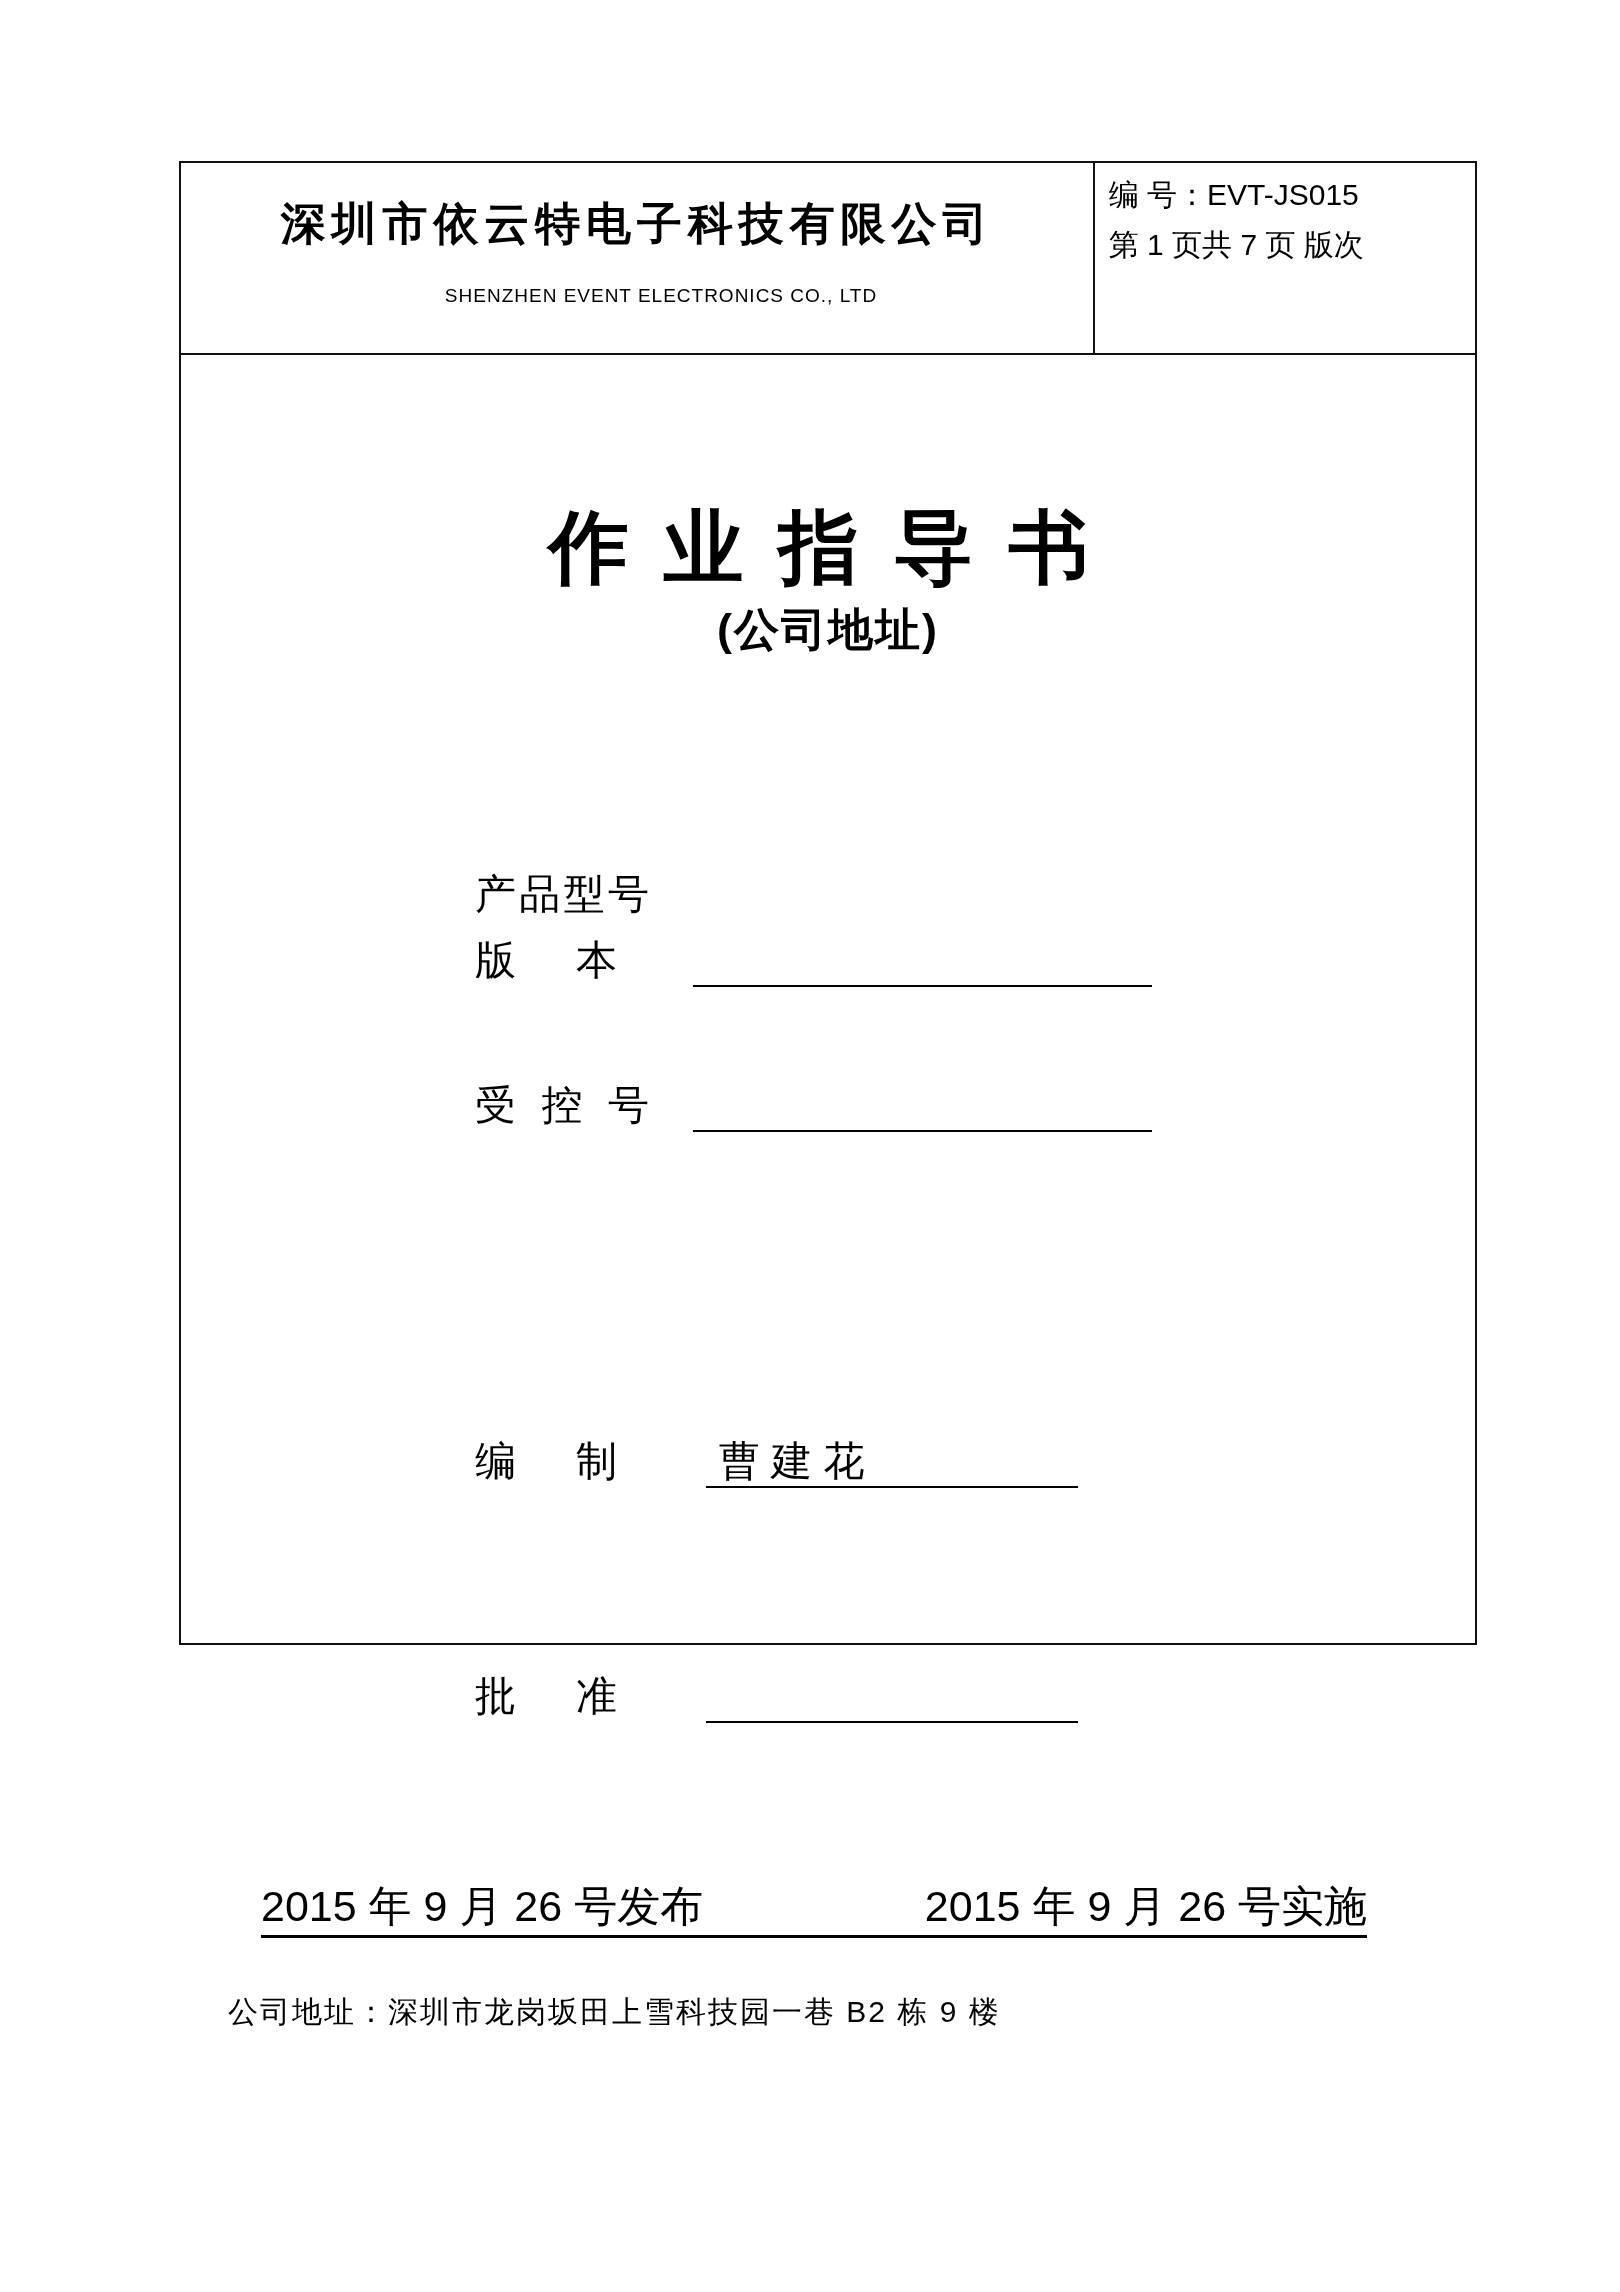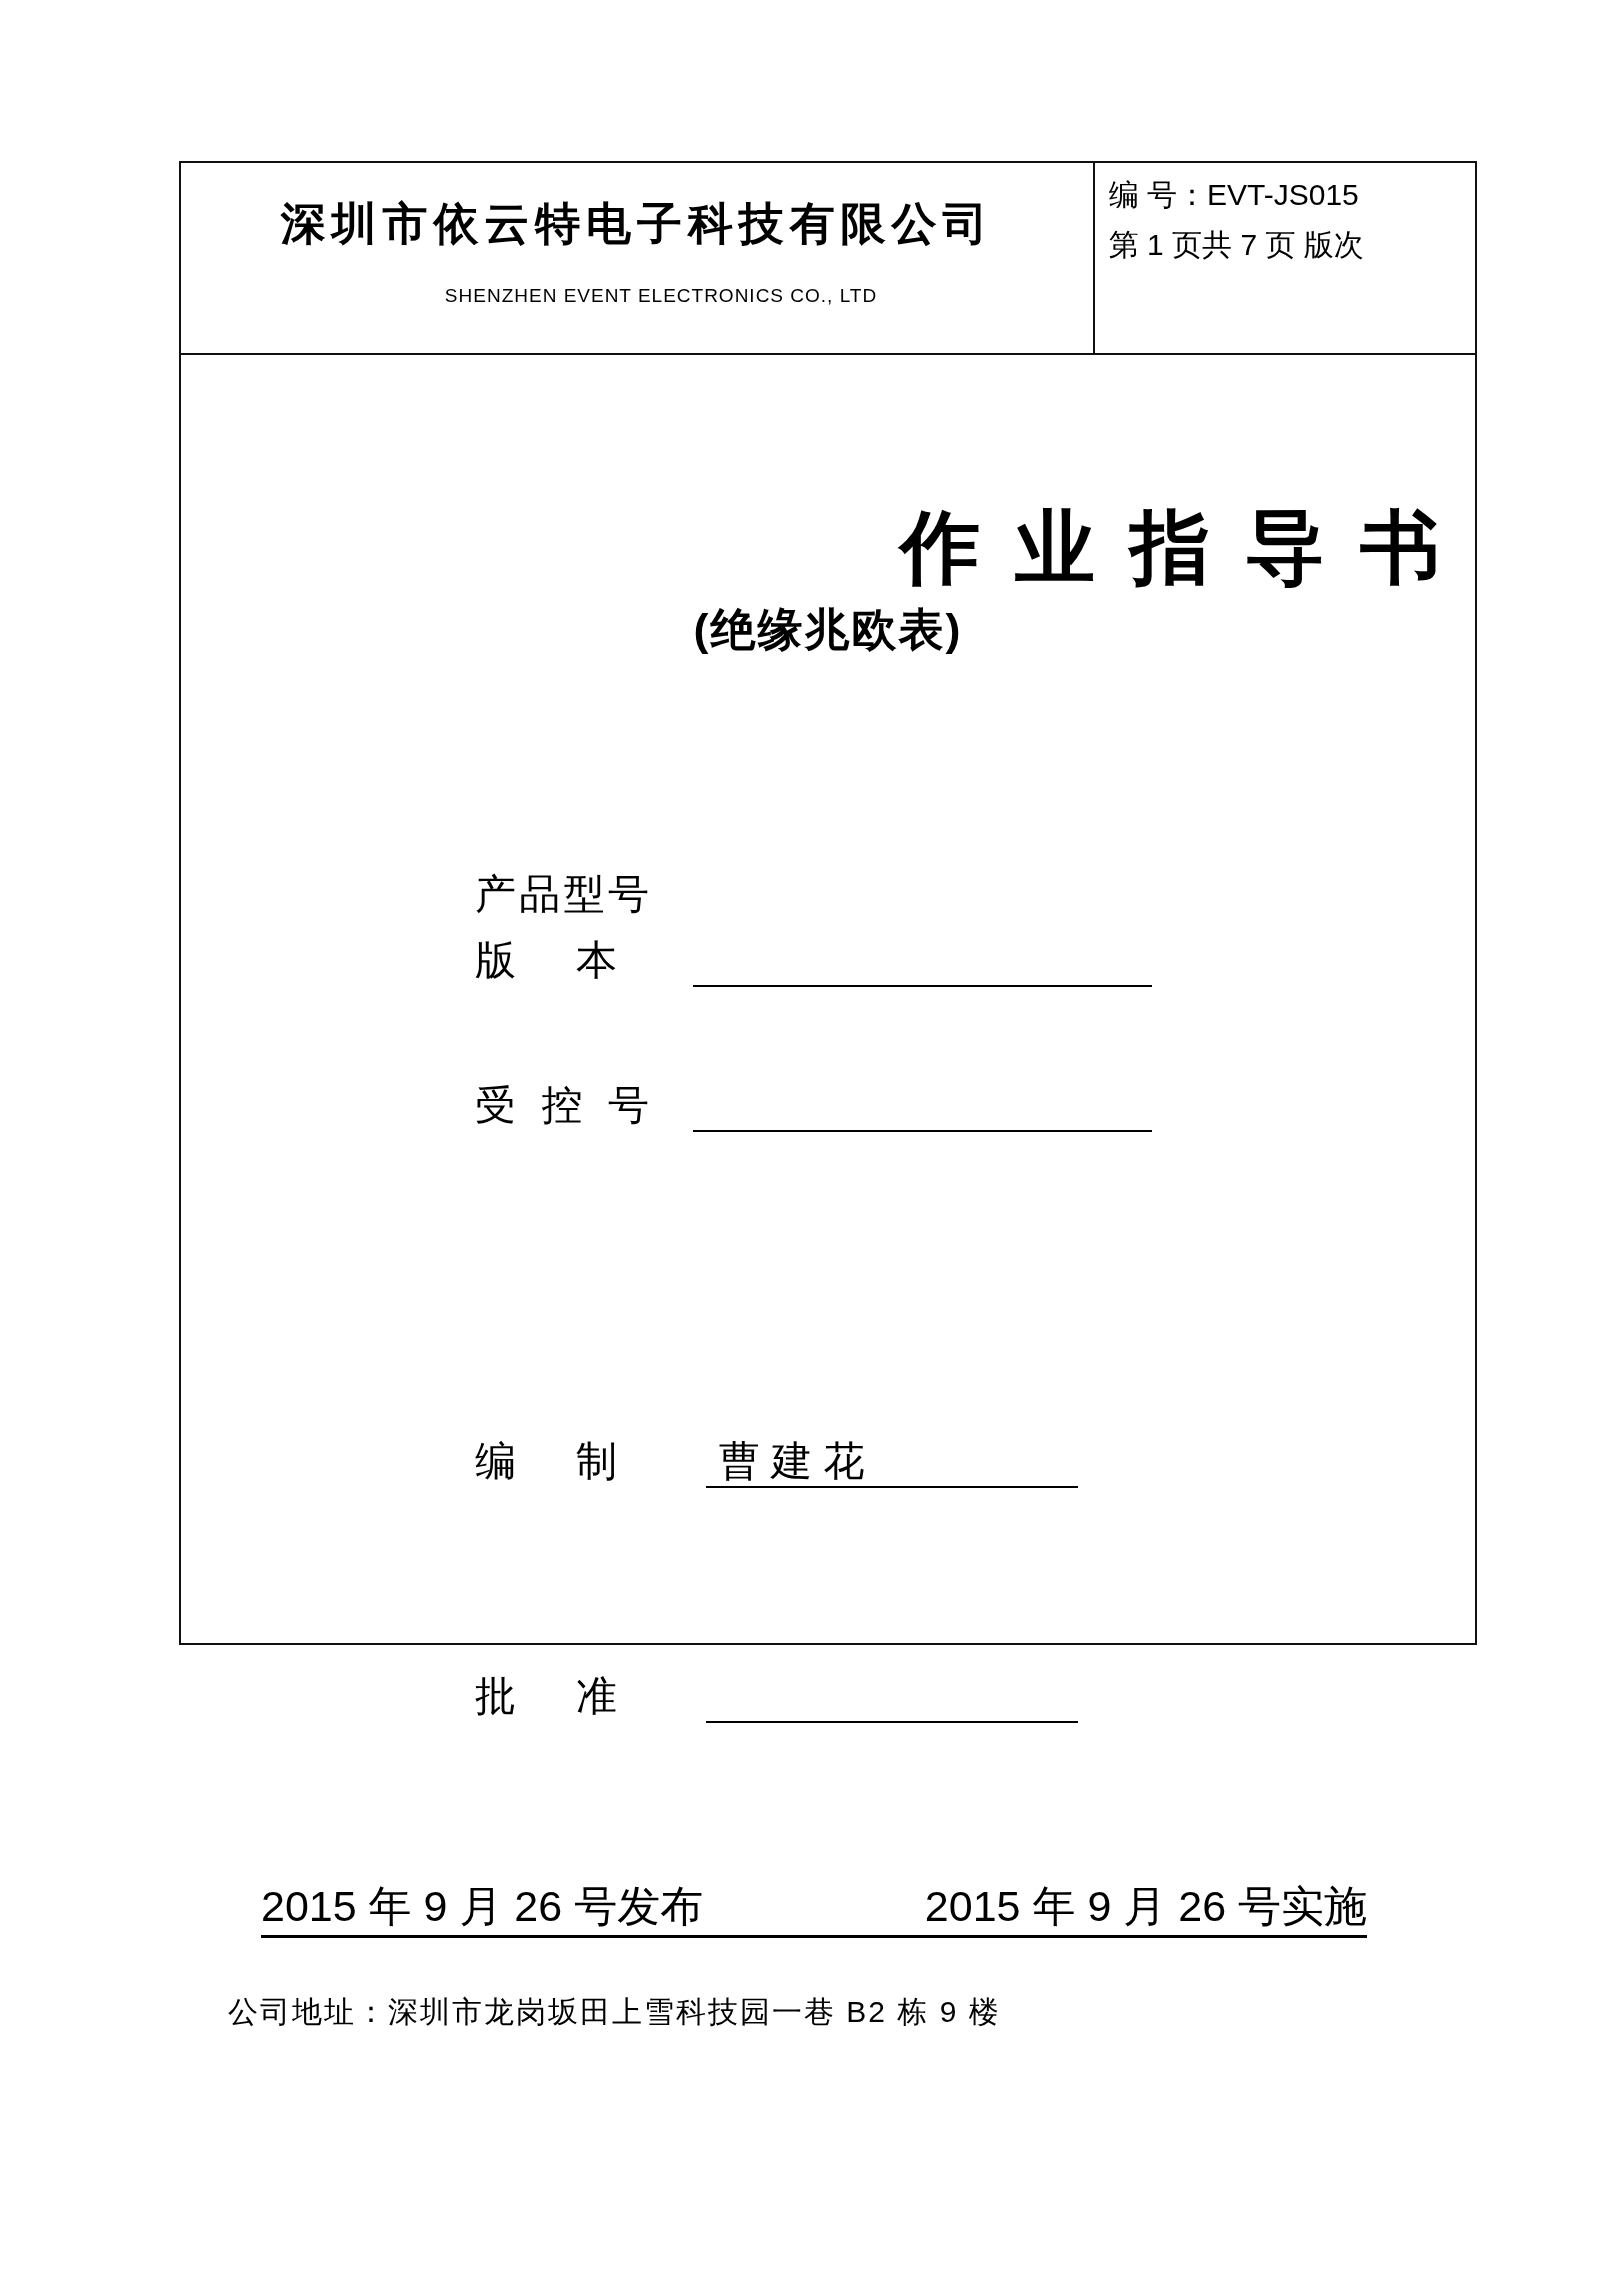--- a/index.html
+++ b/index.html
@@ -40,21 +40,21 @@
   }
   .header-right {
     flex:1; border-left:2px solid #111;
     padding:6.9px 5.9px 0 13.7px;
     font-size:30px; line-height:50px;
   }
 
   
   .doc-title {
     position:absolute; top:332px; left:0; width:100%;
-    text-align:right;
+    text-align:center;
     font-size:80px; font-weight:bold; letter-spacing:35px;
     white-space:nowrap;
     padding-left:16px;
   }
   .doc-subtitle {
     position:absolute; top:437px; left:0; width:100%;
     text-align:center;
     font-size:45px; font-weight:bold; letter-spacing:2px;
     white-space:nowrap;
   }
@@ -114,21 +114,21 @@
         <div class="company-cn">深圳市依云特电子科技有限公司</div>
         <div class="company-en">SHENZHEN EVENT ELECTRONICS CO., LTD</div>
       </div>
       <div class="header-right">
         <div>编 号：EVT-JS015</div>
         <div>第 1 页共 7 页 版次</div>
       </div>
     </div>
 
     <div class="doc-title">作业指导书</div>
-    <div class="doc-subtitle">(绝缘兆欧表)</div>
+    <div class="doc-subtitle">(公司地址)</div>
 
     <div class="row field row-product">
       <span class="lbl w4">产品型号</span>
     </div>
 
     <div class="row field row-version">
       <span class="lbl w2">版本</span>
       <span class="val"></span>
     </div>
 

